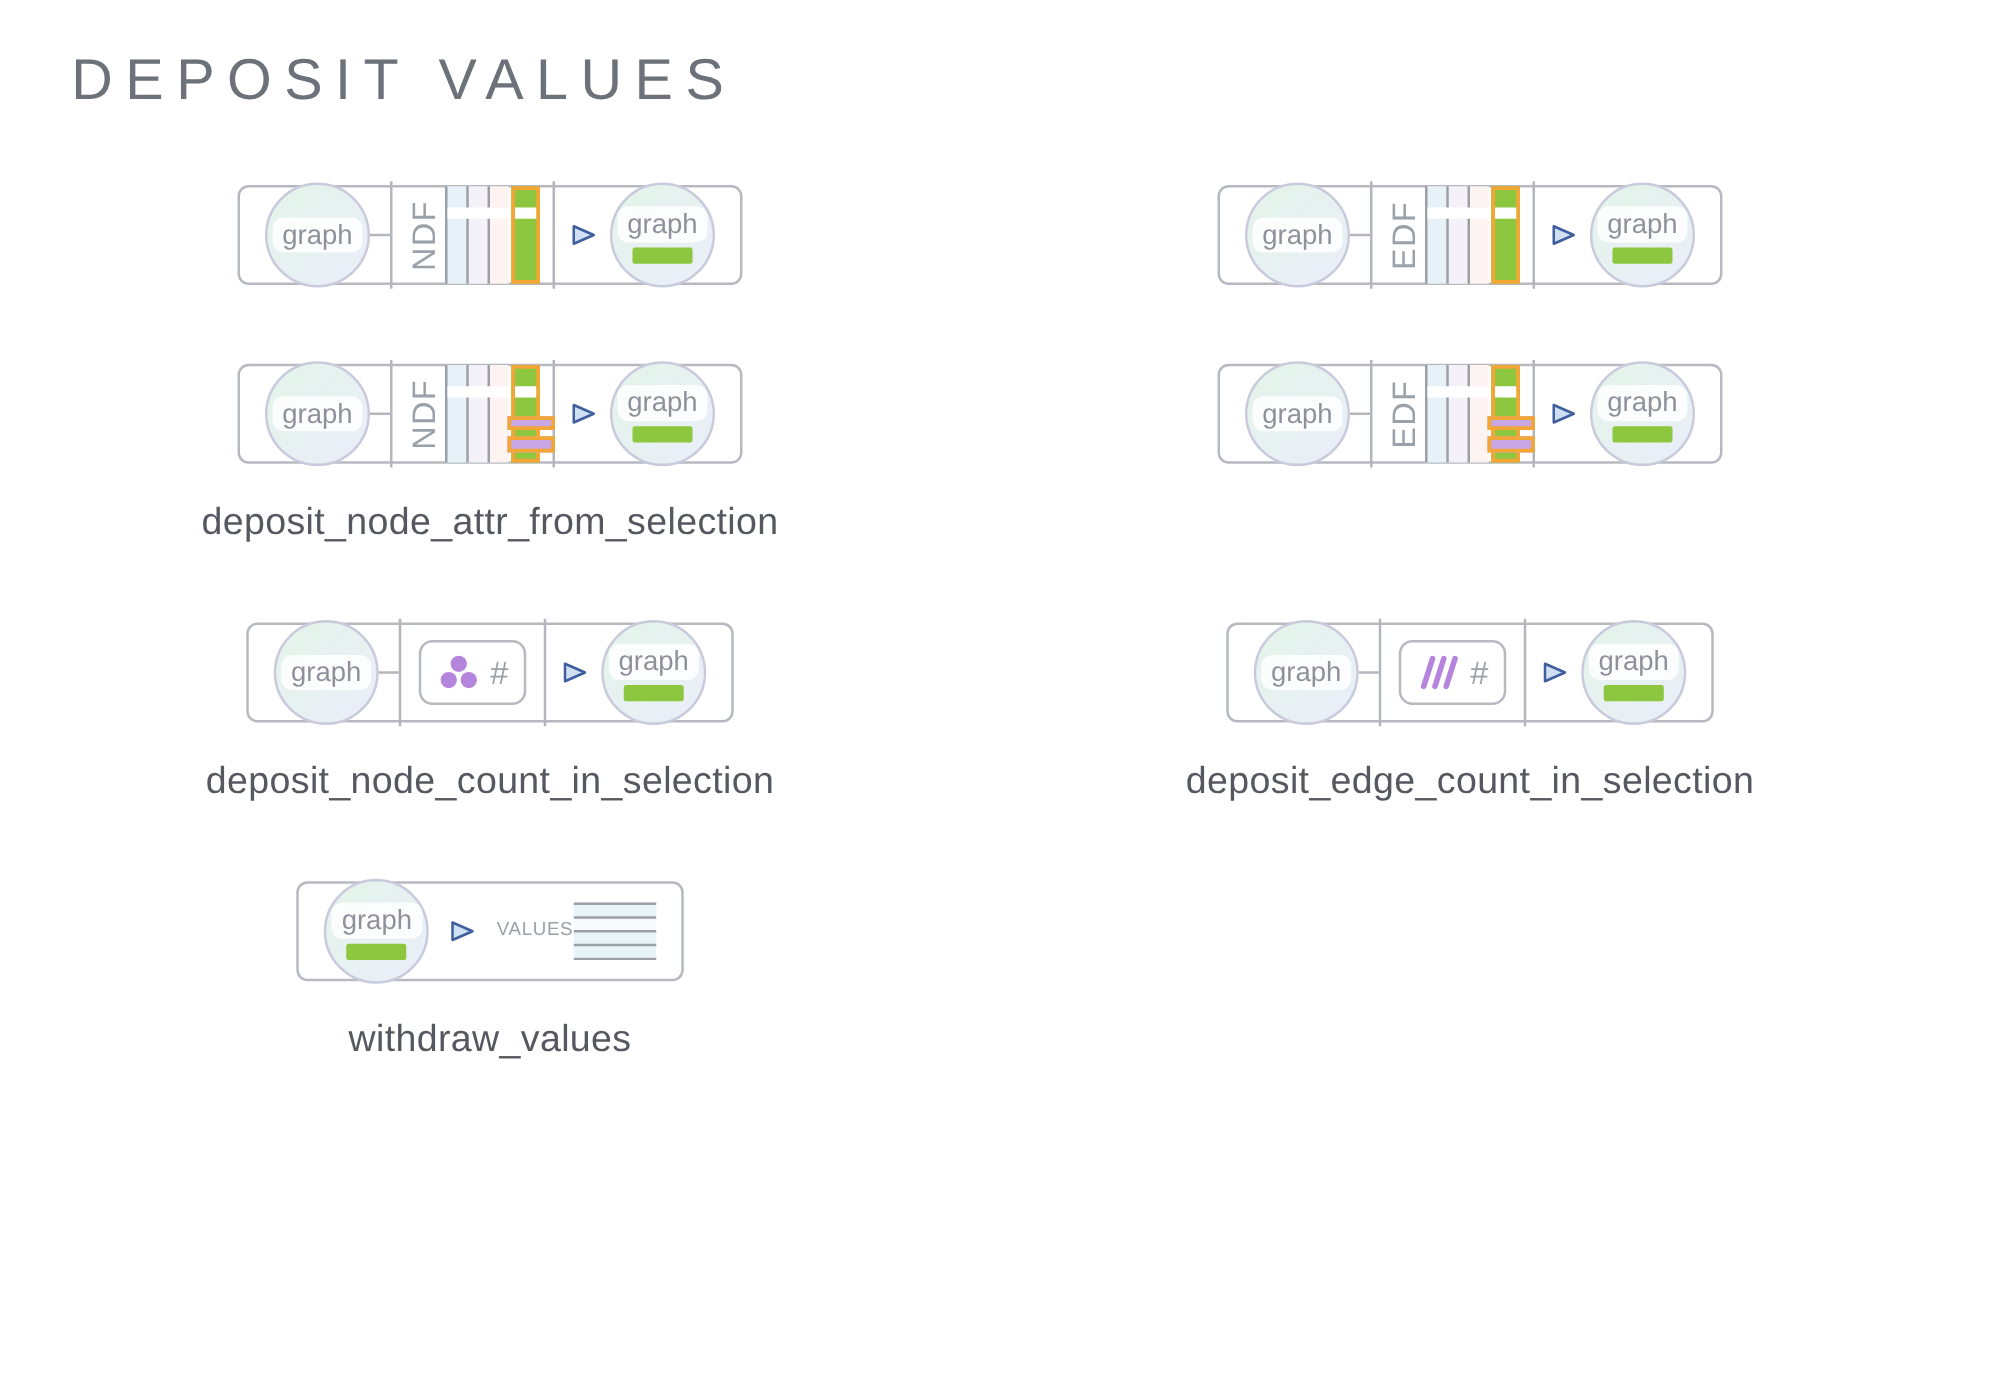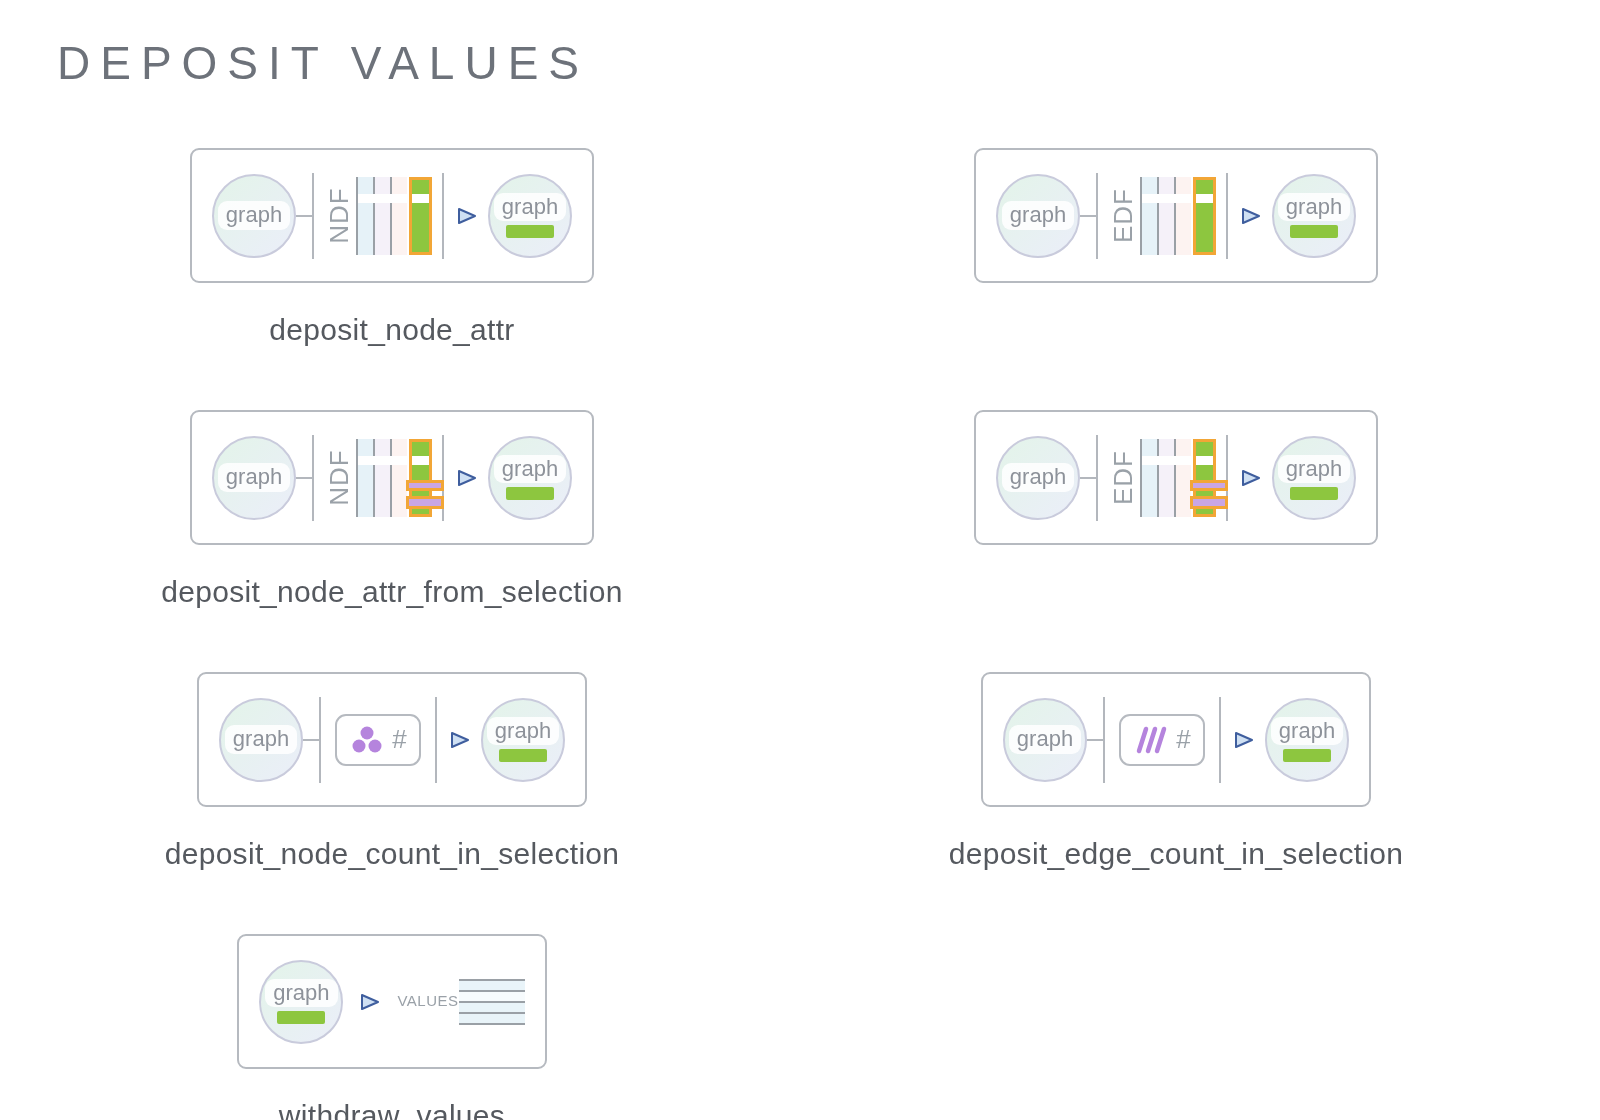--- a/index.html
+++ b/index.html
@@ -4,21 +4,21 @@
 <style>
   html,body{margin:0;padding:0;background:#ffffff;width:1600px;height:1120px;overflow:hidden;
     font-family:"Liberation Sans","DejaVu Sans",sans-serif;-webkit-font-smoothing:antialiased;}
   .page{width:1600px;height:1120px;}
   .page-title{margin:36px 0 0 57px;font-size:46px;font-weight:400;letter-spacing:10px;color:#6d727a;}
   .grid{display:grid;grid-template-columns:784px 784px;margin-top:58px;}
   .cell{display:flex;flex-direction:column;align-items:center;margin-bottom:63px;}
   .caption{margin-top:30px;font-size:30px;font-weight:300;color:#55595f;letter-spacing:.3px;}
 
   
-  .card{display:inline-flex;align-items:center;height:135px;background:#fff;
+  .card{display:inline-flex;align-items:center;height:80px;background:#fff;
     border:2px solid #b6bac0;border-radius:9px;padding:0 20px;box-sizing:border-box;}
 
   
   .gcircle{width:84px;height:84px;border-radius:50%;border:2px solid #c9cbdc;flex:none;
     background:linear-gradient(135deg,#e3f4e9 0%,#ebeef9 100%);
     display:flex;flex-direction:column;align-items:center;justify-content:center;box-sizing:border-box;}
   .gpill{background:rgba(255,255,255,.85);border-radius:9px;padding:1px 8px;
     font-size:22px;font-weight:300;color:#8d929a;line-height:1.2;}
   .gbar{width:48px;height:13px;background:#8dc63f;border-radius:2px;margin-top:4px;}
 
@@ -97,21 +97,20 @@
         <div class="sp12"></div>
         <svg width="22" height="20" viewBox="0 0 22 20">
           <path d="M3 3 L19 10 L3 17 Z" fill="#cfe0f3" stroke="#3f5e9e" stroke-width="2" stroke-linejoin="round"></path>
         </svg>
         <div class="sp10"></div>
         <div class="gcircle">
           <span class="gpill">graph</span>
           <div class="gbar"></div>
         </div>
       </div>
-      <div class="caption">deposit_node_attr</div>
     </div>
 
     <div class="cell">
       <div class="card">
         <div class="gcircle">
           <span class="gpill">graph</span>
         </div>
         <div class="hline"></div>
         <div class="vline"></div>
         <div class="sp8"></div>

